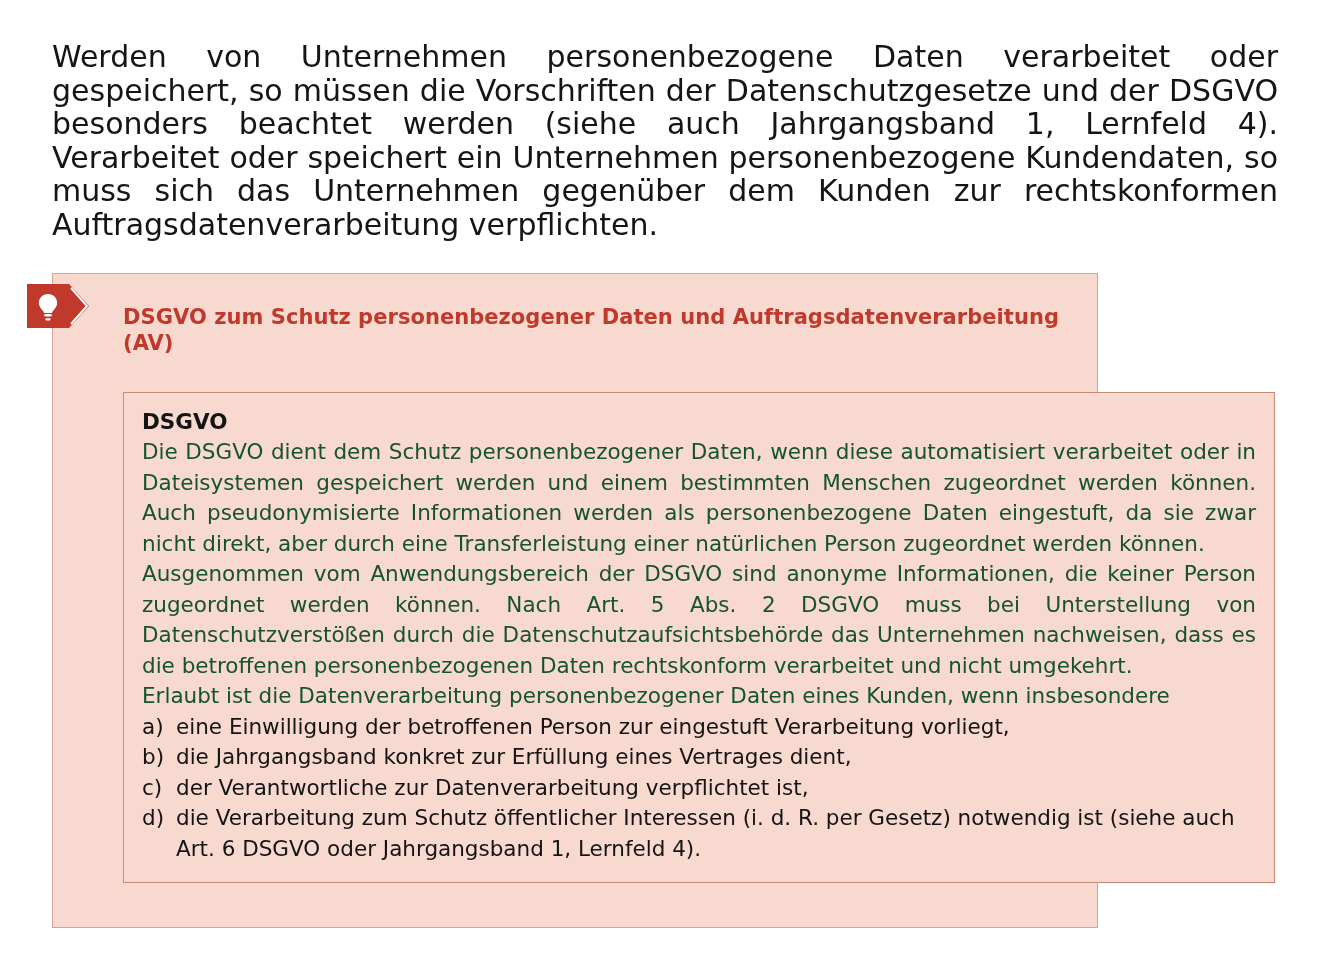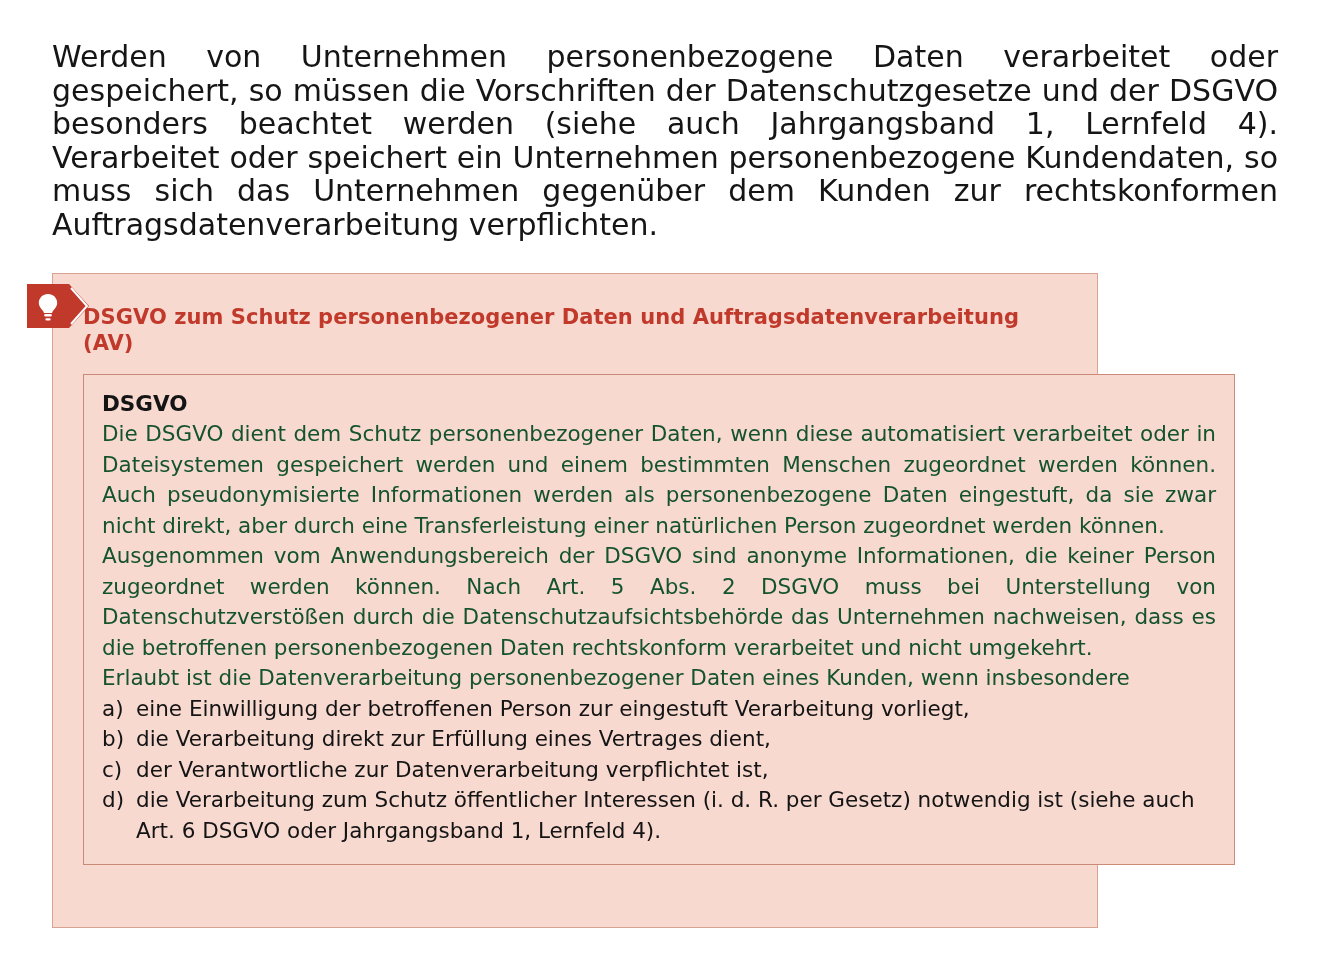--- a/index.html
+++ b/index.html
@@ -43,21 +43,21 @@
   }
 
   
   .infobox {
     position: relative;
     margin-top: 32px;
     width: 1046px;
     background: #f7d9d0;
     border: 1px solid #d8a392;
     box-sizing: border-box;
-    padding: 30px 26px 26px 28px;
+    padding: 30px 26px 26px 68px;
     min-height: 655px;
   }
   .infobox-title {
     font-size: 21px;
     font-weight: bold;
     color: #c0392b;
     line-height: 26px;
     margin: 0 0 0 2px;
     letter-spacing: 0.05px;
   }
@@ -67,21 +67,21 @@
     position: absolute;
     left: -26px;
     top: 10px;
     width: 62px;
     height: 44px;
     display: block;
   }
 
   
   .innerbox {
-    margin-top: 18px;
+    margin-top: 36px;
     margin-left: 2px;
     background: #f7d9d0;
     border: 1px solid #c98a77;
     box-sizing: border-box;
     padding: 14px 18px 18px 18px;
     width: 1152px;
   }
   .innerbox-title {
     font-size: 21.5px;
     font-weight: bold;
@@ -150,21 +150,21 @@
 
       <p>Erlaubt ist die Datenverarbeitung personenbezogener Daten eines Kunden, wenn insbesondere</p>
 
       <ul class="list">
         <li>
           <span class="marker">a)</span>
           <span class="itemtext">eine Einwilligung der betroffenen Person zur eingestuft Verarbeitung vorliegt,</span>
         </li>
         <li>
           <span class="marker">b)</span>
-          <span class="itemtext">die Verarbeitung direkt zur Erfüllung eines Vertrages dient,</span>
+          <span class="itemtext">die Jahrgangsband konkret zur Erfüllung eines Vertrages dient,</span>
         </li>
         <li>
           <span class="marker">c)</span>
           <span class="itemtext">der Verantwortliche zur Datenverarbeitung verpflichtet ist,</span>
         </li>
         <li>
           <span class="marker">d)</span>
           <span class="itemtext">die Verarbeitung zum Schutz öffentlicher Interessen (i. d. R. per Gesetz) notwendig ist (siehe auch Art. 6 DSGVO oder Jahrgangsband 1, Lernfeld 4).</span>
         </li>
       </ul>

